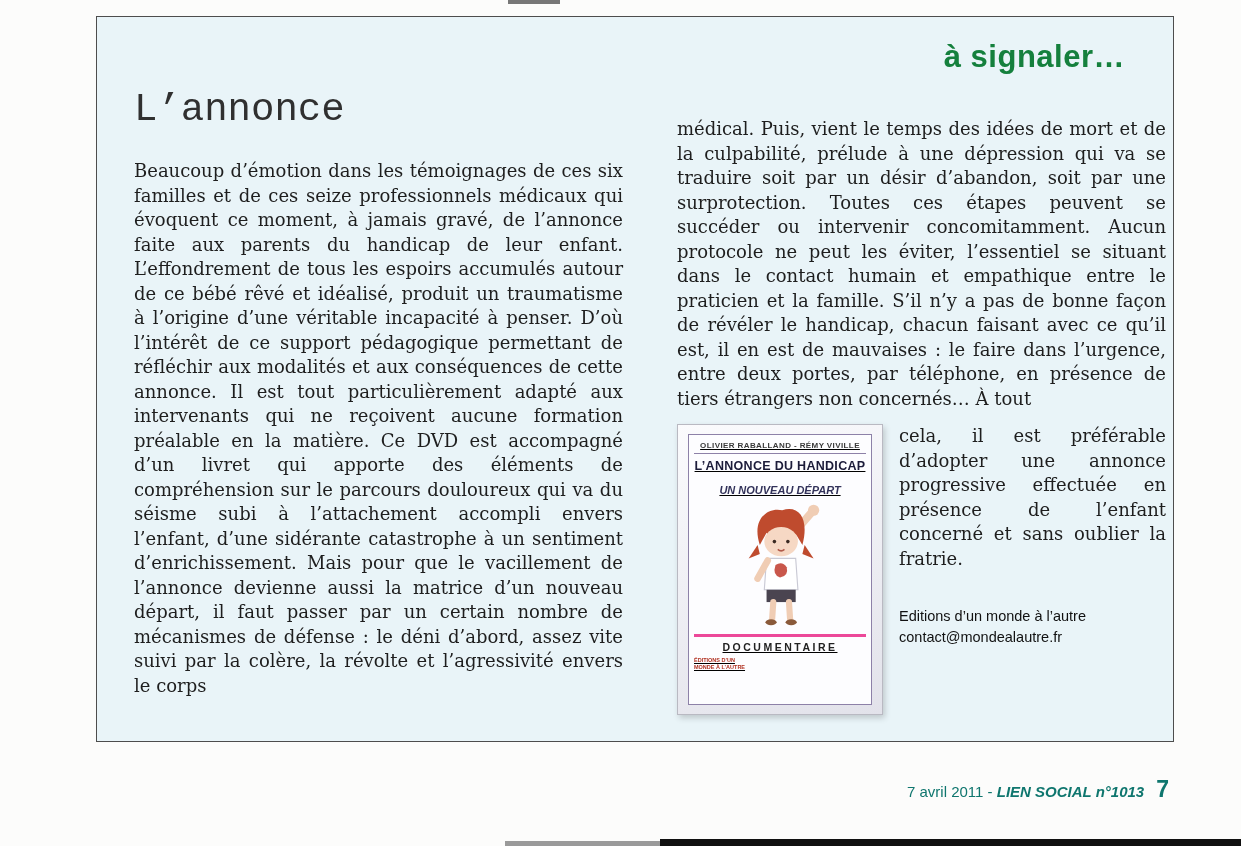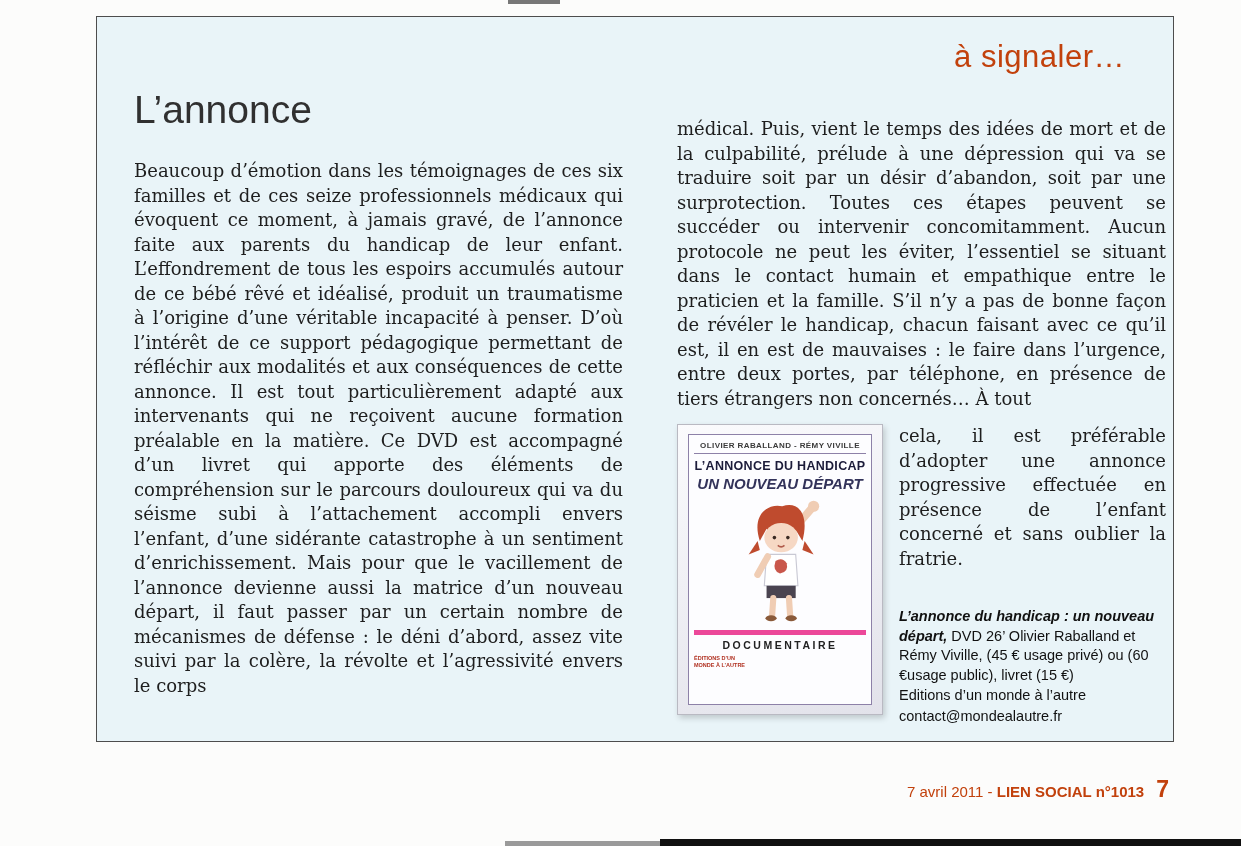--- a/index.html
+++ b/index.html
@@ -16,34 +16,34 @@
     position: absolute;
     left: 96px; top: 16px;
     width: 1078px; height: 726px;
     background: #e9f4f8;
     border: 1.5px solid #4d4d4d;
   }
 
   .section-header {
     position: absolute;
     top: 22px; right: 48px;
-    color: #c2410c;
+    color: #15803d;
     font-family: "Liberation Sans", sans-serif;
-    font-weight: normal;
+    font-weight: bold;
     font-size: 31px;
     letter-spacing: 0.5px;
   }
 
   .col-left {
     position: absolute;
     left: 37px; top: 70px;
     width: 489px;
   }
   .article-title {
-    font-family: Liberation Sans, sans-serif;
+    font-family: Liberation Mono, monospace;
     font-size: 39px;
     line-height: 46px;
     color: #303030;
     margin-bottom: 26px;
   }
   .body-text {
     font-family: "DejaVu Serif", serif;
     font-size: 18px;
     line-height: 24.5px;
     color: #1e1e1e;
@@ -62,20 +62,21 @@
   }
 
   
   .dvd-cover {
     flex: 0 0 206px;
     height: 291px;
     background: linear-gradient(160deg, #fbfbfd 0%, #ececf2 60%, #e2e2ea 100%);
     border: 1px solid #b9b9c2;
     box-shadow: 2px 3px 6px rgba(0,0,0,0.18);
     padding: 9px 10px;
+    text-decoration: underline;
   }
   .dvd-inner {
     height: 100%;
     border: 1px solid #8d81a8;
     background: #fdfdff;
     display: flex;
     flex-direction: column;
     align-items: center;
     padding: 6px 5px 4px;
   }
@@ -84,28 +85,28 @@
     color: #3a3a3a; text-transform: uppercase;
     border-bottom: 1px solid #8d81a8;
     width: 100%; text-align: center; padding-bottom: 3px;
   }
   .dvd-title {
     font-size: 12.5px; font-weight: bold; color: #1c1c3a;
     letter-spacing: 0.3px; margin-top: 5px; text-transform: uppercase;
     text-align: left;
   }
   .dvd-subtitle {
-    font-size: 15px; font-style: italic; font-weight: bold;
-    color: #33335a; margin-top: 2px; text-transform: uppercase;
+    font-size: 11px; font-style: italic; font-weight: bold;
+    color: #33335a; margin-top: 11px; text-transform: uppercase;
   }
   .dvd-art { margin-top: 4px; }
   .dvd-genre {
     font-size: 10.5px; font-weight: bold; letter-spacing: 2.5px;
     color: #222; margin-top: 2px;
-    border-top: 5px solid #ec4899;
+    border-top: 3px solid #ec4899;
     width: 100%; text-align: center; padding-top: 4px;
   }
   .dvd-publisher {
     font-size: 5.5px; font-weight: bold; color: #b03020;
     align-self: flex-start; margin-top: 4px; line-height: 1.25;
     text-transform: uppercase; width: 60px;
   }
 
   .wrap-right { flex: 1; }
   .caption {
@@ -117,23 +118,23 @@
   }
   .caption-title { font-weight: bold; font-style: italic; }
   .caption-line { margin-top: 1px; }
 
   .footer {
     position: absolute;
     top: 776px; right: 72px;
     display: flex;
     align-items: baseline;
     font-size: 15px;
-    color: #c2410c;
-  }
-  .footer .mag { font-weight: bold; white-space: pre; }
+    color: #0f766e;
+  }
+  .footer .mag { font-weight: bold; white-space: pre; font-style: italic; }
   .footer .date { white-space: pre; }
   .footer .pagenum {
     font-weight: bold;
     font-size: 23px;
     margin-left: 12px;
   }
 
   .scan-bar-gray {
     position: absolute; bottom: 0; left: 505px;
     width: 155px; height: 5px; background: #9a9a9a;
@@ -203,23 +204,20 @@
             </div>
             <div class="dvd-genre">DOCUMENTAIRE</div>
             <div class="dvd-publisher">Éditions d’un monde à l’autre</div>
           </div>
         </div>
 
         <div class="wrap-right">
           <p class="body-text">cela, il est préférable d’adopter une annonce progressive effectuée en présence de l’enfant concerné et sans oublier la fratrie.</p>
 
           <div class="caption">
-            <p>
-              <span class="caption-title">L’annonce du handicap : un nouveau départ,</span><span> DVD 26’ Olivier Raballand et Rémy Viville, (45 € usage privé) ou (60 €usage public), livret (15 €)</span>
-            </p>
             <div class="caption-line">Editions d’un monde à l’autre</div>
             <div class="caption-line">contact@mondealautre.fr</div>
           </div>
         </div>
 
       </div>
     </div>
 
   </div>
 

